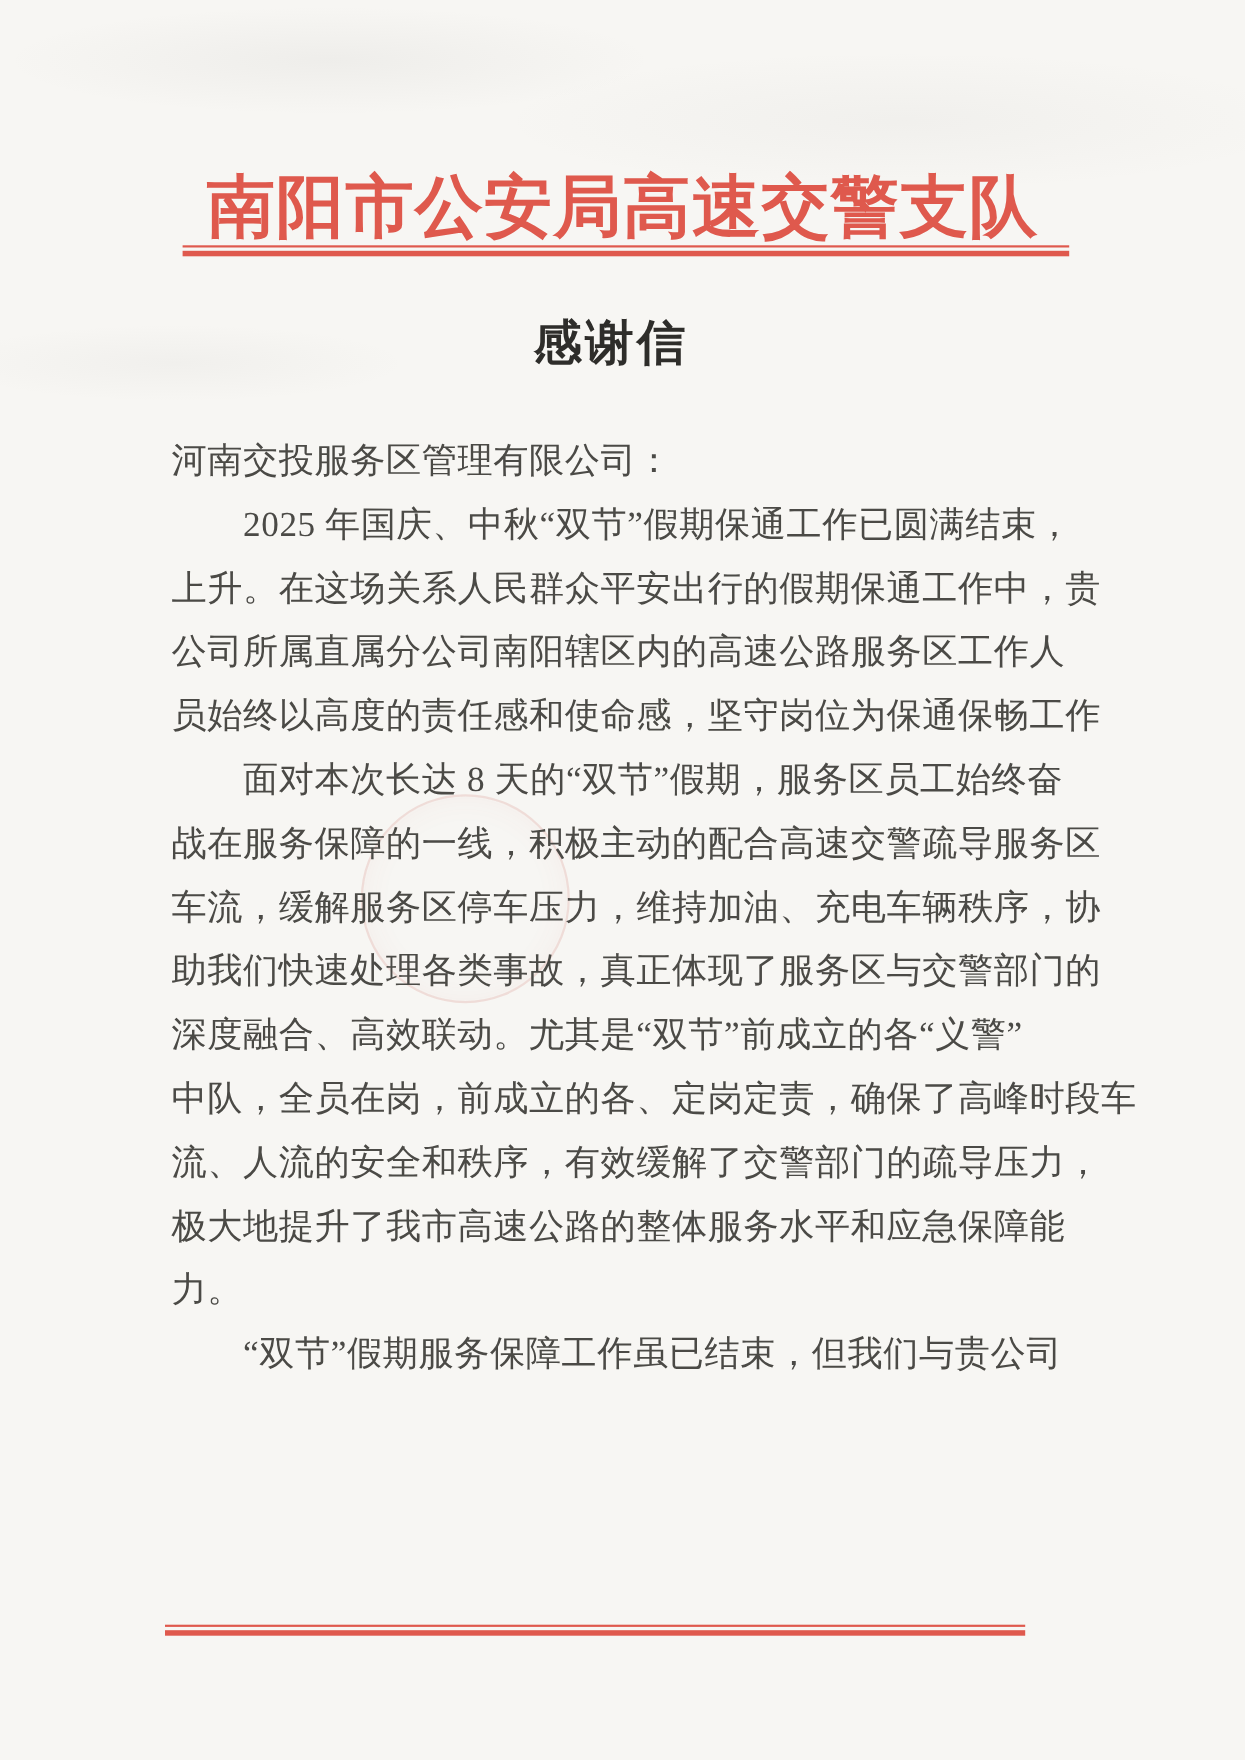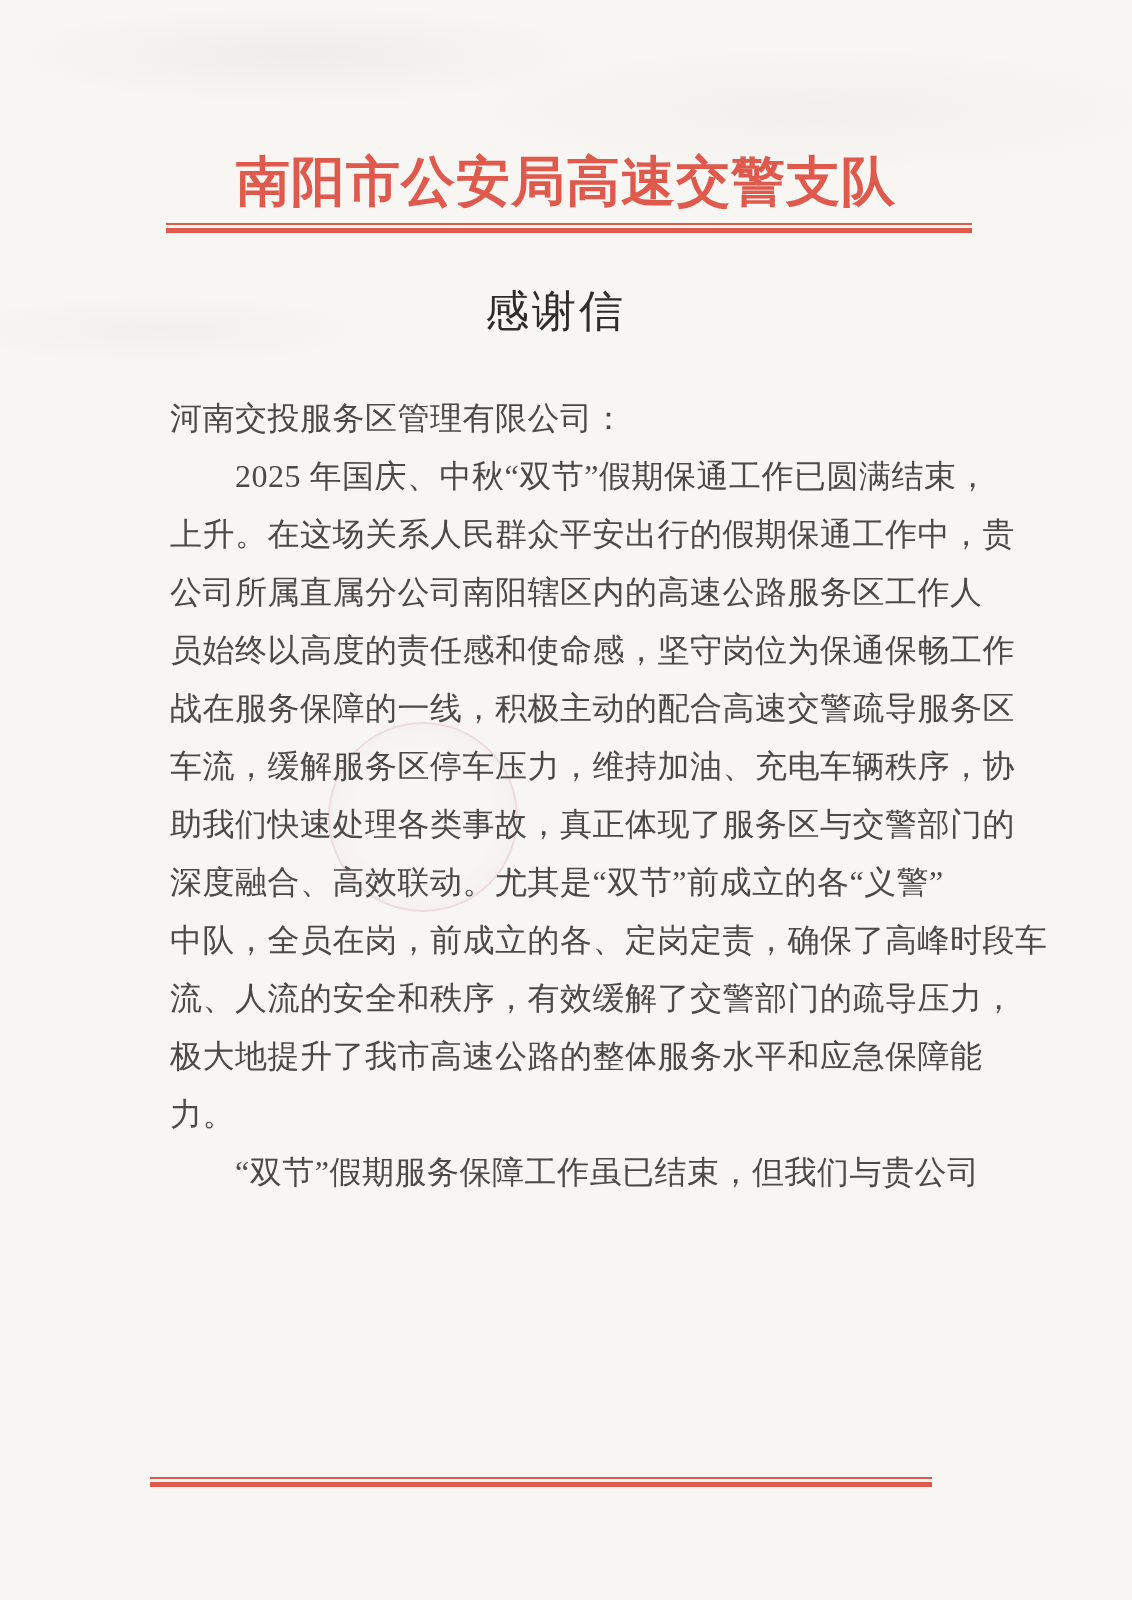--- a/index.html
+++ b/index.html
@@ -21,21 +21,21 @@
     background:
       radial-gradient(ellipse 420px 70px at 300px 55px, rgba(125,125,122,.07), transparent 70%),
       radial-gradient(ellipse 520px 90px at 820px 110px, rgba(125,125,122,.05), transparent 70%),
       radial-gradient(ellipse 300px 50px at 160px 330px, rgba(125,125,122,.05), transparent 70%),
       var(--paper);
   }
   .letterhead{
     position:absolute;
     top:146px;left:0;width:1132px;
     text-align:center;
-    font-size:54px;
+    font-size:62px;
     font-weight:700;
     letter-spacing:1px;
     color:var(--accent);
     white-space:nowrap;
   }
   .rule{
     position:absolute;
     border-top:2px solid var(--accent);
   }
   .rule .rule-thick{
@@ -43,27 +43,27 @@
     background:var(--accent);
     margin-top:3px;
   }
   .rule-top{ top:223px; left:166px; width:806px; }
   .rule-bottom{ top:1477px; left:150px; width:782px; }
   .letter-title{
     position:absolute;
     top:282px;left:0;width:1111px;
     text-align:center;
     font-size:44px;
-    font-weight:400;
+    font-weight:700;
     letter-spacing:3px;
     color:var(--head-ink);
   }
   .body-text{
     position:absolute;
-    top:389px;left:170px;width:810px;
+    top:389px;left:156px;width:810px;
   }
   .body-line{
     height:58px;
     line-height:58px;
     font-size:32px;
     letter-spacing:0.5px;
     color:var(--ink);
     white-space:pre;
   }
   .seal-ghost{
@@ -89,20 +89,21 @@
   <div class="letter-title">感谢信</div>
 
   <div class="seal-ghost"></div>
 
   <div class="body-text">
       <div class="body-line">河南交投服务区管理有限公司：</div>
       <div class="body-line">　　2025 年国庆、中秋“双节”假期保通工作已圆满结束，</div>
       <div class="body-line">上升。在这场关系人民群众平安出行的假期保通工作中，贵</div>
       <div class="body-line">公司所属直属分公司南阳辖区内的高速公路服务区工作人</div>
       <div class="body-line">员始终以高度的责任感和使命感，坚守岗位为保通保畅工作</div>
+      <div class="body-line">　　面对本次长达 8 天的“双节”假期，服务区员工始终奋</div>
       <div class="body-line">战在服务保障的一线，积极主动的配合高速交警疏导服务区</div>
       <div class="body-line">车流，缓解服务区停车压力，维持加油、充电车辆秩序，协</div>
       <div class="body-line">助我们快速处理各类事故，真正体现了服务区与交警部门的</div>
       <div class="body-line">深度融合、高效联动。尤其是“双节”前成立的各“义警”</div>
       <div class="body-line">中队，全员在岗，前成立的各、定岗定责，确保了高峰时段车</div>
       <div class="body-line">流、人流的安全和秩序，有效缓解了交警部门的疏导压力，</div>
       <div class="body-line">极大地提升了我市高速公路的整体服务水平和应急保障能</div>
       <div class="body-line">力。</div>
       <div class="body-line">　　“双节”假期服务保障工作虽已结束，但我们与贵公司</div>
     </div>

